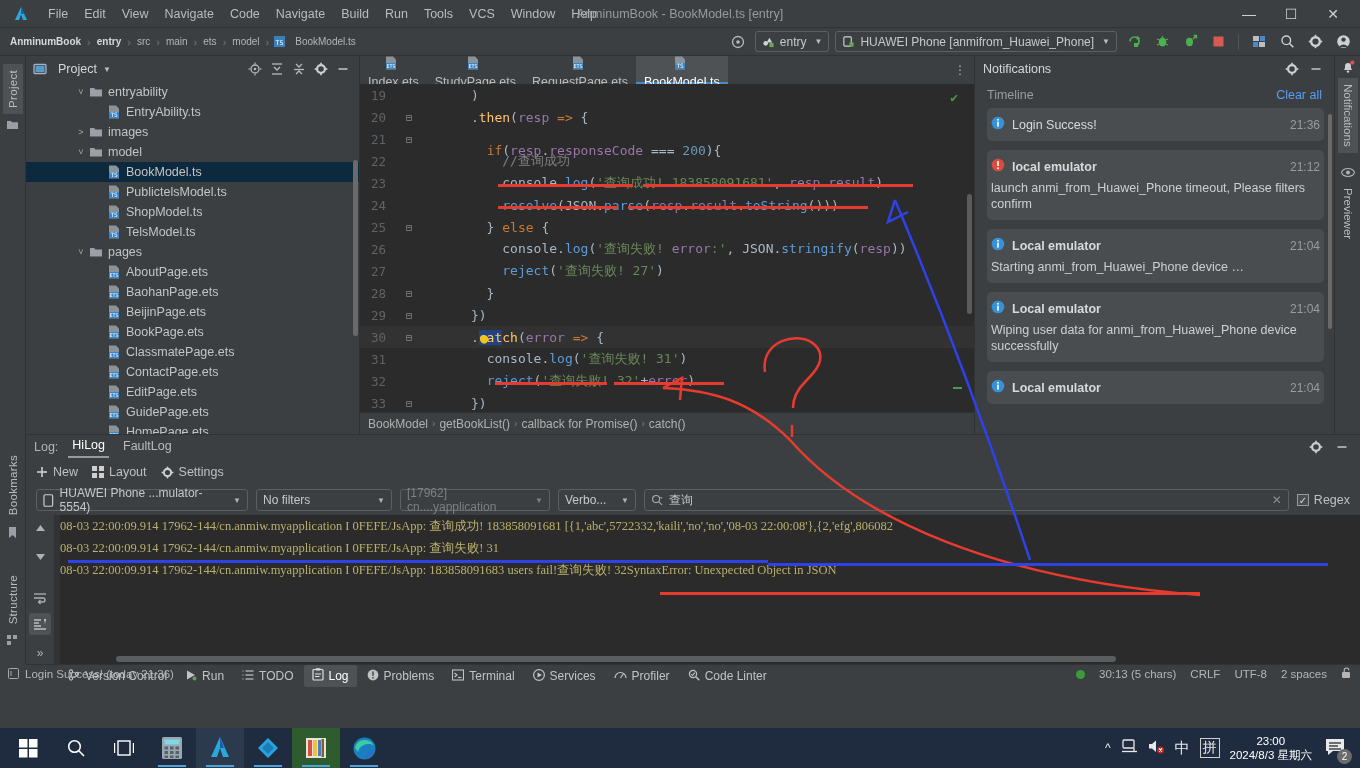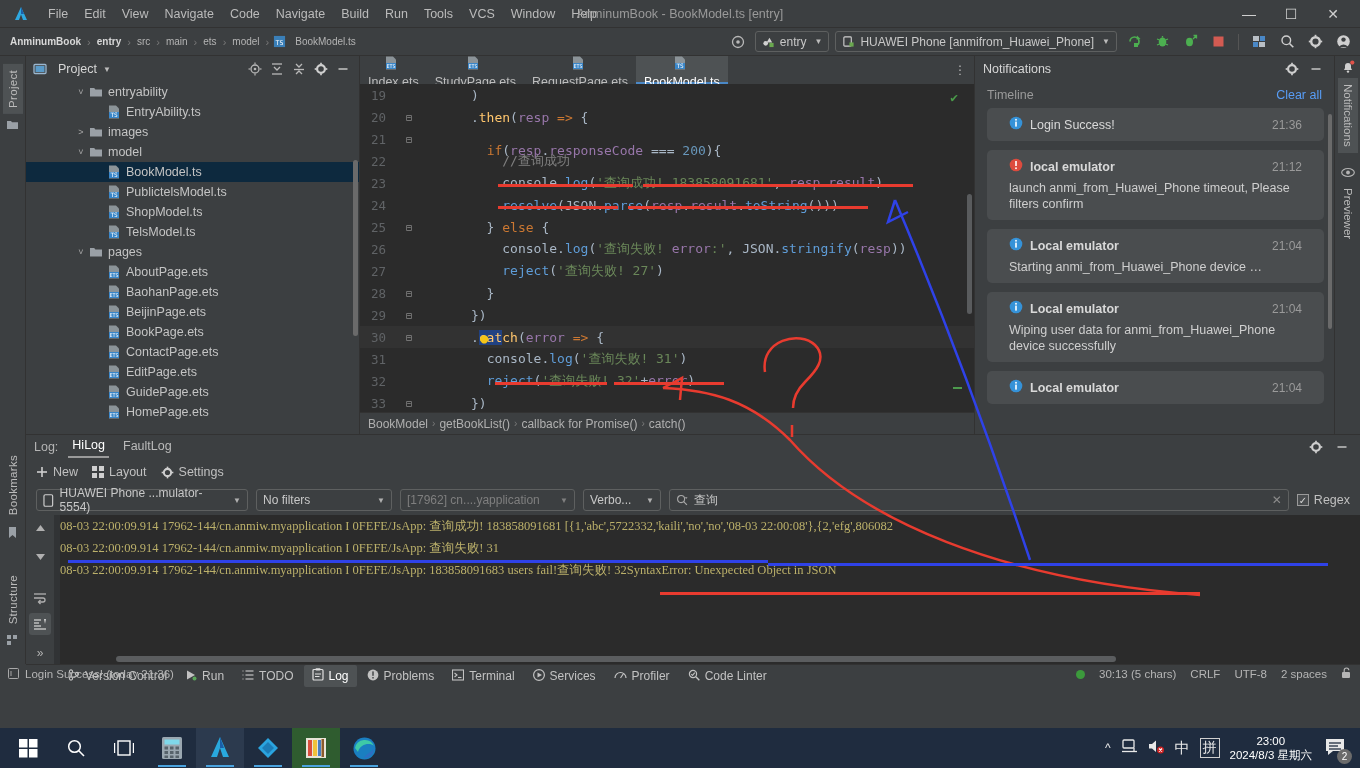--- a/index.html
+++ b/index.html
@@ -89,21 +89,21 @@
 
   
   .notif { width:360px; background:#3c3f41; display:flex; flex-direction:column; border-left:1px solid #323232; }
   .notif-head { height:26px; display:flex; align-items:center; padding:0 8px; }
   .notif-title { font-size:12.5px; color:#d6d6d6; }
   .notif-head-right { margin-left:auto; display:flex; gap:4px; }
   .notif-sub { height:26px; display:flex; align-items:center; padding:0 12px; }
   .notif-sub .tl { color:#9a9a9a; font-size:12.5px; }
   .clear-all { margin-left:auto; color:#589df6; font-size:12.5px; }
   .notif-list { flex:1; overflow:hidden; padding:0 10px 0 12px; position:relative; }
-  .ncard { background:#4a4d4f; border-radius:5px; padding:8px 22px; margin-bottom:9px; }
+  .ncard { background:#4a4d4f; border-radius:5px; padding:8px 4px; margin-bottom:9px; }
   .nrow1 { display:flex; align-items:center; gap:7px; }
   .nttl { font-size:12.5px; color:#d9d9d9; font-weight:bold; }
   .nttl.plain { font-weight:normal; }
   .ntime { margin-left:auto; font-size:12px; color:#9a9a9a; }
   .nbody { font-size:12.5px; color:#cfcfcf; margin-top:5px; line-height:16px; padding-left:0; }
   .nscroll { position:absolute; right:2px; top:6px; width:4px; height:215px; background:#6a6a6a; border-radius:2px; }
   .rightstrip { width:26px; background:#3c3f41; border-left:1px solid #323232; display:flex; flex-direction:column; align-items:center; }
   .rtab { writing-mode:vertical-rl; font-size:11.5px; color:#bbbbbb; padding:6px 4px; }
   .rtab.active { background:#4e5254; }
 
@@ -543,20 +543,32 @@
               <div class="trow">
                 <span style="width:62px;display:inline-block"></span>
                 <span class="arrow"></span>
                 <span class="ficon">
                   <svg width="14" height="14" viewBox="0 0 14 14">
                     <path d="M2 0.5 h7 l3 3 v10 h-10 Z" fill="#8b9398"></path>
                     <rect x="2" y="7" width="10" height="6" fill="#3a86c8"></rect>
                     <text x="7" y="12" font-size="5" fill="#fff" text-anchor="middle" font-family="monospace">ETS</text>
                   </svg>
                 </span>
+                <span>ClassmatePage.ets</span>
+              </div>
+              <div class="trow">
+                <span style="width:62px;display:inline-block"></span>
+                <span class="arrow"></span>
+                <span class="ficon">
+                  <svg width="14" height="14" viewBox="0 0 14 14">
+                    <path d="M2 0.5 h7 l3 3 v10 h-10 Z" fill="#8b9398"></path>
+                    <rect x="2" y="7" width="10" height="6" fill="#3a86c8"></rect>
+                    <text x="7" y="12" font-size="5" fill="#fff" text-anchor="middle" font-family="monospace">ETS</text>
+                  </svg>
+                </span>
                 <span>ContactPage.ets</span>
               </div>
               <div class="trow">
                 <span style="width:62px;display:inline-block"></span>
                 <span class="arrow"></span>
                 <span class="ficon">
                   <svg width="14" height="14" viewBox="0 0 14 14">
                     <path d="M2 0.5 h7 l3 3 v10 h-10 Z" fill="#8b9398"></path>
                     <rect x="2" y="7" width="10" height="6" fill="#3a86c8"></rect>
                     <text x="7" y="12" font-size="5" fill="#fff" text-anchor="middle" font-family="monospace">ETS</text>
@@ -841,21 +853,21 @@
             <svg width="11" height="13" viewBox="0 0 11 13">
                 <rect x="1" y="0.5" width="9" height="12" rx="1.4" fill="none" stroke="#cfcfcf" stroke-width="1.2"></rect>
               </svg>
             <span class="cv">HUAWEI Phone ...mulator-5554)</span>
             <span class="caret">▼</span>
           </div>
           <div class="fcombo" style="width:136px;">
             <span class="cv">No filters</span>
             <span class="caret">▼</span>
           </div>
-          <div class="fcombo" style="width:175px;">
+          <div class="fcombo" style="width:150px;">
             <span class="cv dim">[17962] cn....yapplication</span>
             <span class="caret" style="color:#7f7f7f;">▼</span>
           </div>
           <div class="fcombo" style="width:78px;">
             <span class="cv">Verbo...</span>
             <span class="caret">▼</span>
           </div>
           <div class="searchbox">
             <svg width="12" height="12" viewBox="0 0 13 13">
                 <circle cx="5.5" cy="5.5" r="3.8" fill="none" stroke="#a8a8a8" stroke-width="1.2"></circle>

